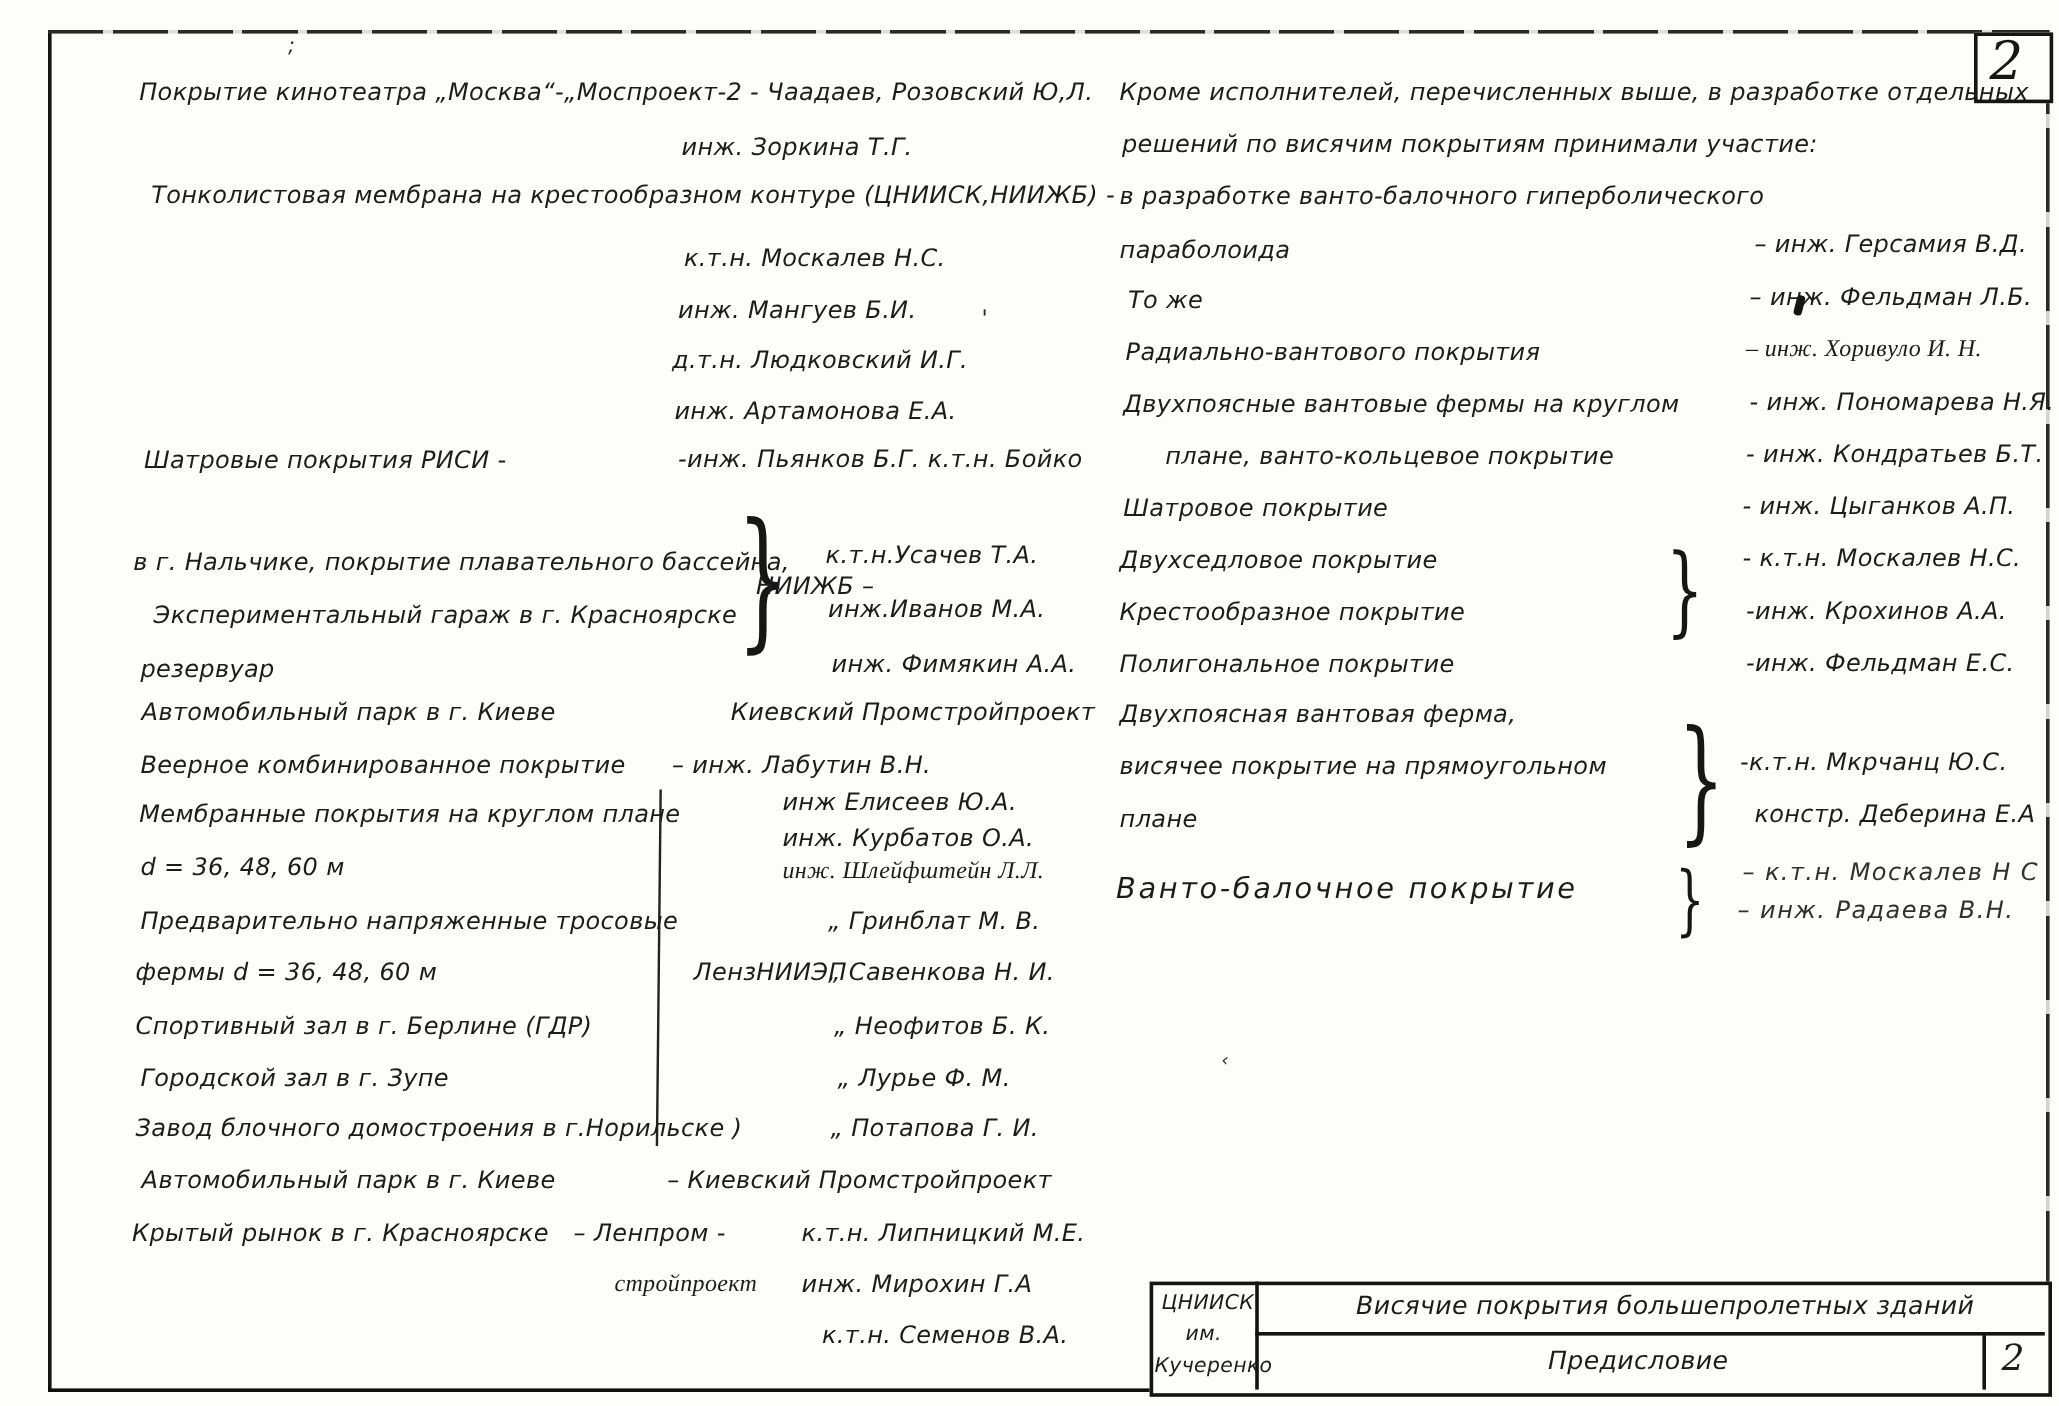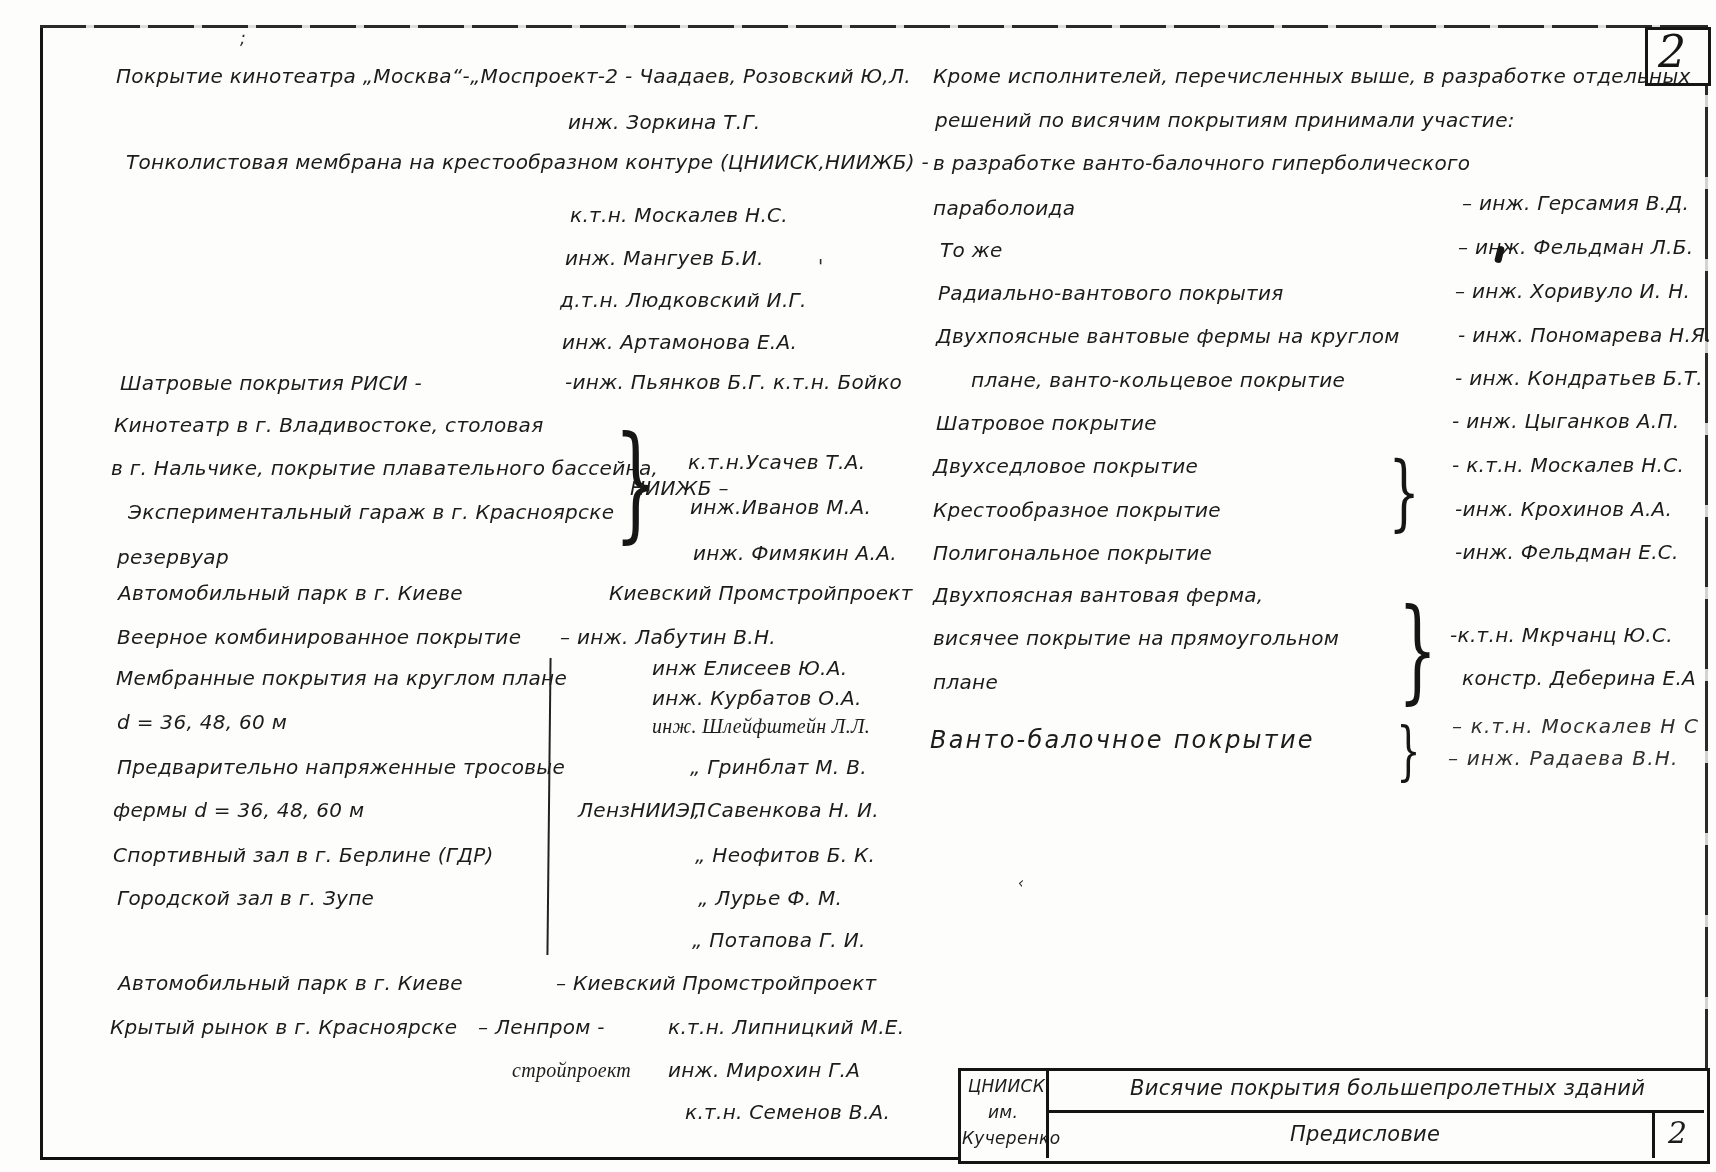--- a/index.html
+++ b/index.html
@@ -64,21 +64,20 @@
 
   <span class="hw" style="left:116px;top:66px;">Покрытие кинотеатра „Москва“-„Моспроект-2 - Чаадаев, Розовский Ю,Л.</span>
   <span class="hw" style="left:568px;top:112px;">инж. Зоркина Т.Г.</span>
   <span class="hw" style="left:126px;top:152px;">Тонколистовая мембрана на крестообразном контуре (ЦНИИСК,НИИЖБ) -</span>
   <span class="hw" style="left:570px;top:205px;">к.т.н. Москалев Н.С.</span>
   <span class="hw" style="left:565px;top:248px;">инж. Мангуев Б.И.</span>
   <span class="hw" style="left:560px;top:290px;">д.т.н. Людковский И.Г.</span>
   <span class="hw" style="left:562px;top:332px;">инж. Артамонова Е.А.</span>
   <span class="hw" style="left:120px;top:373px;">Шатровые покрытия РИСИ -</span>
   <span class="hw" style="left:565px;top:372px;">-инж. Пьянков Б.Г. к.т.н. Бойко</span>
-  <span class="hw" style="left:114px;top:415px;">Кинотеатр в г. Владивостоке, столовая</span>
   <span class="hw" style="left:128px;top:502px;">Экспериментальный гараж в г. Красноярске</span>
   <span class="hw" style="left:111px;top:458px;">в г. Нальчике, покрытие плавательного бассейна,</span>
   <span class="hw" style="left:117px;top:547px;">резервуар</span>
 
   <span class="brace" style="left:596px;top:408px;font-size:126px;line-height:150px;transform:scaleX(.55);">}</span>
   <span class="hw" style="left:630px;top:478px;">НИИЖБ –</span>
   <span class="hw" style="left:688px;top:452px;">к.т.н.Усачев Т.А.</span>
   <span class="hw" style="left:690px;top:497px;">инж.Иванов М.А.</span>
   <span class="hw" style="left:693px;top:543px;">инж. Фимякин А.А.</span>
 
@@ -96,40 +95,41 @@
 
   <span class="hw" style="left:117px;top:757px;">Предварительно напряженные тросовые</span>
   <span class="hw" style="left:690px;top:757px;">„   Гринблат М. В.</span>
   <span class="hw" style="left:113px;top:800px;">фермы   d = 36, 48, 60 м</span>
   <span class="hw" style="left:578px;top:800px;">ЛензНИИЭП</span>
   <span class="hw" style="left:690px;top:800px;">„   Савенкова Н. И.</span>
   <span class="hw" style="left:113px;top:845px;">Спортивный зал в г. Берлине (ГДР)</span>
   <span class="hw" style="left:695px;top:845px;">„   Неофитов Б. К.</span>
   <span class="hw" style="left:117px;top:888px;">Городской зал в г. Зупе</span>
   <span class="hw" style="left:698px;top:888px;">„   Лурье  Ф. М.</span>
+  <span class="hw" style="left:113px;top:930px;">Завод блочного домостроения в г.Норильске )</span>
   <span class="hw" style="left:692px;top:930px;">„   Потапова Г. И.</span>
 
   <span class="hw" style="left:118px;top:973px;">Автомобильный парк  в г. Киеве</span>
   <span class="hw" style="left:556px;top:973px;">– Киевский Промстройпроект</span>
   <span class="hw" style="left:110px;top:1017px;">Крытый рынок в г. Красноярске</span>
   <span class="hw" style="left:478px;top:1017px;">–   Ленпром -</span>
   <span class="hw" style="left:668px;top:1017px;">к.т.н. Липницкий М.Е.</span>
   <span class="hw" style="left:512px;top:1060px;font-family:Liberation Serif, serif;">стройпроект</span>
   <span class="hw" style="left:668px;top:1060px;">инж. Мирохин Г.А</span>
   <span class="hw" style="left:685px;top:1102px;">к.т.н. Семенов В.А.</span>
 
   <span class="hw" style="left:933px;top:66px;">Кроме исполнителей, перечисленных выше, в разработке отдельных</span>
   <span class="hw" style="left:935px;top:110px;">решений  по висячим покрытиям принимали участие:</span>
   <span class="hw" style="left:933px;top:153px;">в разработке  ванто-балочного  гиперболического</span>
   <span class="hw" style="left:933px;top:198px;">параболоида</span>
   <span class="hw" style="left:1462px;top:193px;">– инж. Герсамия В.Д.</span>
   <span class="hw" style="left:940px;top:240px;">То же</span>
   <span class="hw" style="left:1458px;top:237px;">– инж. Фельдман Л.Б.</span>
   <span class="hw" style="left:938px;top:283px;">Радиально-вантового покрытия</span>
-  <span class="hw" style="left:1455px;top:281px;">– инж. Хоривуло И. Н.</span>
+  <span class="hw" style="left:1455px;top:281px;font-family:Liberation Serif, serif;">– инж. Хоривуло И. Н.</span>
   <span class="hw" style="left:936px;top:326px;">Двухпоясные вантовые фермы на круглом</span>
   <span class="hw" style="left:1458px;top:325px;">- инж. Пономарева Н.Я.</span>
   <span class="hw" style="left:936px;top:370px;margin-left:35px;">плане, ванто-кольцевое покрытие</span>
   <span class="hw" style="left:1455px;top:368px;">- инж. Кондратьев Б.Т.</span>
   <span class="hw" style="left:936px;top:413px;">Шатровое покрытие</span>
   <span class="hw" style="left:1452px;top:411px;">- инж. Цыганков А.П.</span>
   <span class="hw" style="left:933px;top:456px;">Двухседловое покрытие</span>
   <span class="hw" style="left:1452px;top:455px;">- к.т.н. Москалев Н.С.</span>
   <span class="hw" style="left:933px;top:500px;">Крестообразное покрытие</span>
   <span class="hw" style="left:1455px;top:499px;">-инж. Крохинов А.А.</span>

